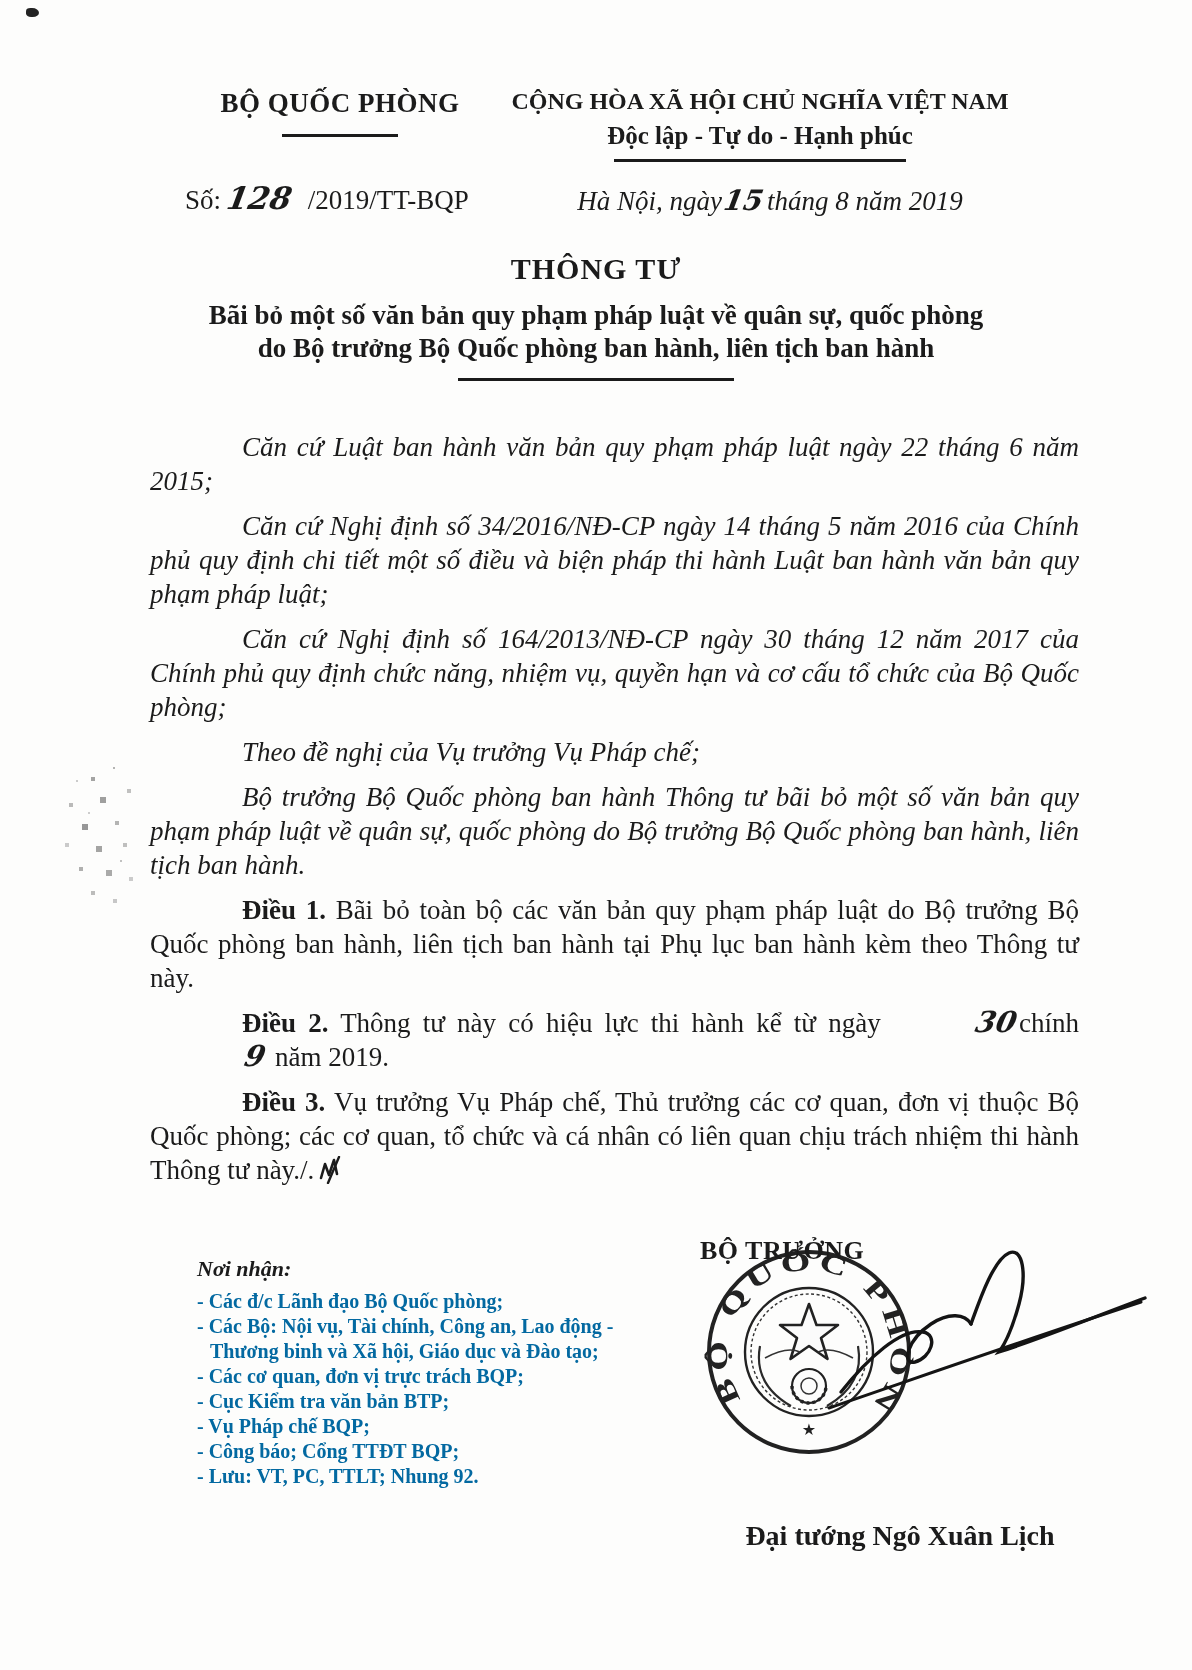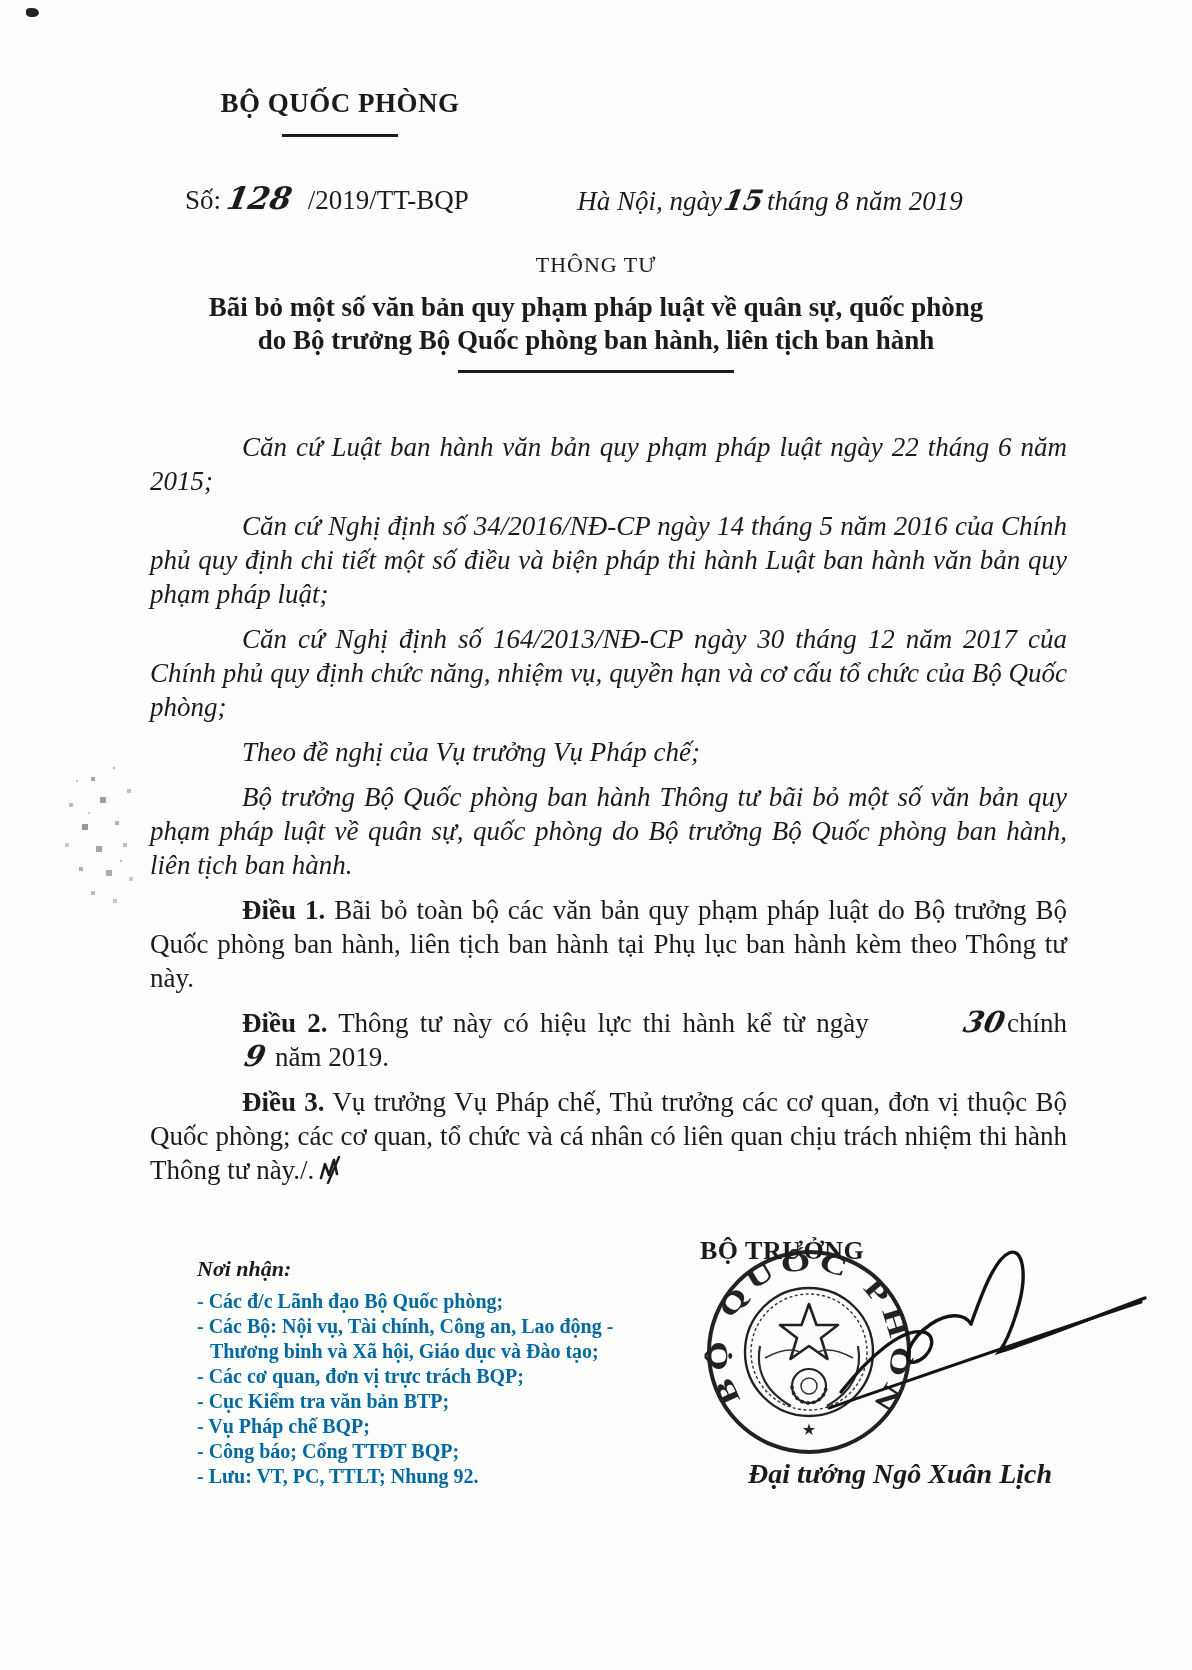--- a/index.html
+++ b/index.html
@@ -20,43 +20,43 @@
   .ref-row{position:absolute;left:0;top:183px;width:100%;}
   .doc-number{position:absolute;left:185px;top:0;font-size:27px;white-space:nowrap;}
   .place-date{position:absolute;left:560px;top:3px;width:420px;text-align:center;
     font-size:27px;font-style:italic;white-space:nowrap;}
   .hw{font-family:"DejaVu Serif",serif;font-style:italic;font-weight:bold;
       display:inline-block;transform:skewX(-10deg);font-size:31px;line-height:1;}
   .doc-number .hw{margin:0 16px 0 6px;}
   .place-date .hw{font-size:28px;margin:0 4px 0 2px;}
   
   .doc-title{position:absolute;left:132px;top:252px;width:928px;text-align:center;}
-  .doc-type{font-size:22px;font-weight:normal;letter-spacing:1px;}
+  .doc-type{font-size:30px;font-weight:bold;letter-spacing:1px;}
   .doc-subject{font-size:27px;font-weight:bold;line-height:33px;margin-top:13px;}
   .title-rule{width:276px;height:3px;background:#1b1b1b;margin:13px auto 0;}
   
   .body-text{position:absolute;left:150px;top:430px;width:929px;}
-  .body-text p{margin:0 12px 11px 0;font-size:27px;line-height:34px;
+  .body-text p{margin:0 0 11px 0;font-size:27px;line-height:34px;
     text-indent:92px;text-align:justify;}
   .body-text p.it{font-style:italic;}
   .art{font-weight:bold;}
   .hw2{font-family:"DejaVu Serif",serif;font-style:italic;font-weight:bold;
       display:inline-block;transform:skewX(-12deg);font-size:29px;line-height:1;margin:0 3px;}
   .initial-svg{display:inline-block;vertical-align:-5px;margin-left:5px;}
   
   .recipients{position:absolute;left:197px;top:1256px;width:470px;}
   .recip-label{font-size:22px;font-weight:bold;font-style:italic;margin-bottom:7px;}
   .recip-item{font-size:20px;line-height:25px;font-weight:bold;color:#0369a1;}
   .recip-item.cont{padding-left:13px;}
   .sig-title{position:absolute;left:700px;top:1236px;width:400px;text-align:left;
     font-size:26px;font-weight:bold;letter-spacing:.5px;z-index:4;}
   .seal{position:absolute;left:703px;top:1246px;z-index:2;}
   .sig-script{position:absolute;left:823px;top:1240px;z-index:5;}
-  .signer{position:absolute;left:700px;top:1458px;width:400px;text-align:center;
-    font-size:28px;font-weight:bold;z-index:4;white-space:nowrap;font-style:italic;}
+  .signer{position:absolute;left:700px;top:1520px;width:400px;text-align:center;
+    font-size:28px;font-weight:bold;z-index:4;white-space:nowrap;}
   
   .corner-speck{position:absolute;left:26px;top:8px;width:13px;height:9px;
     background:#232323;border-radius:40% 60% 55% 45%;}
   .noise{position:absolute;left:58px;top:760px;width:2px;height:2px;background:transparent;
     box-shadow:
       34px 18px 0 1px rgba(55,55,55,.45), 55px 7px 0 0 rgba(70,70,70,.4),
       12px 44px 0 1px rgba(60,60,60,.35), 44px 39px 0 2px rgba(45,45,45,.45),
       70px 30px 0 1px rgba(80,80,80,.35), 26px 66px 0 2px rgba(50,50,50,.5),
       58px 62px 0 1px rgba(70,70,70,.4), 8px 84px 0 1px rgba(85,85,85,.3),
       40px 88px 0 2px rgba(55,55,55,.45), 66px 84px 0 1px rgba(75,75,75,.35),
@@ -69,20 +69,25 @@
 <body>
 
 <div class="page nosel">
 
   <div class="corner-speck"></div>
   <div class="noise"></div>
 
   <div class="org-block">
     <div class="org-name">BỘ QUỐC PHÒNG</div>
     <div class="org-rule"></div>
+  </div>
+  <div class="nat-block">
+    <div class="nat1">CỘNG HÒA XÃ HỘI CHỦ NGHĨA VIỆT NAM</div>
+    <div class="nat2">Độc lập - Tự do - Hạnh phúc</div>
+    <div class="nat-rule"></div>
   </div>
 
   <div class="ref-row">
     <div class="doc-number"><span>Số:</span><span class="hw">128</span><span>/2019/TT-BQP</span></div>
     <div class="place-date"><span>Hà Nội, ngày</span><span class="hw">15</span><span>tháng 8 năm 2019</span></div>
   </div>
 
   <div class="doc-title">
     <div class="doc-type">THÔNG TƯ</div>
     <div class="doc-subject">

